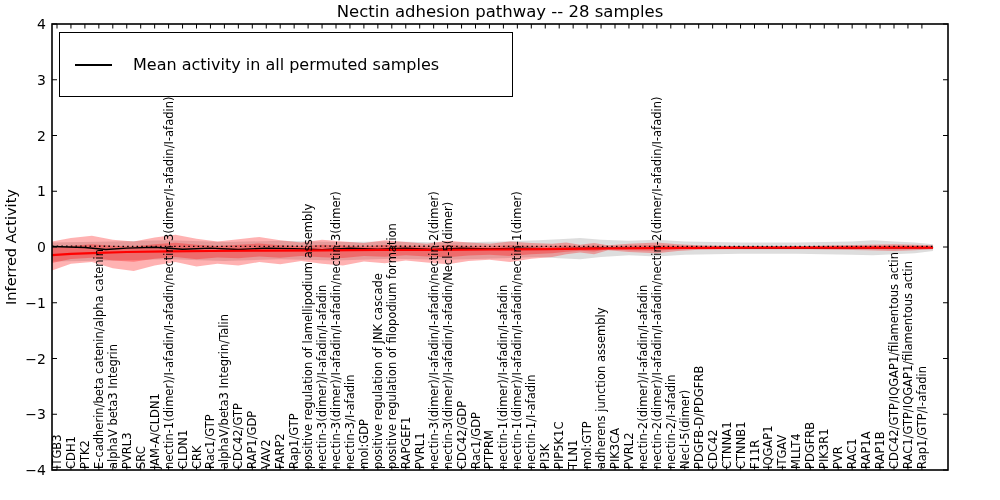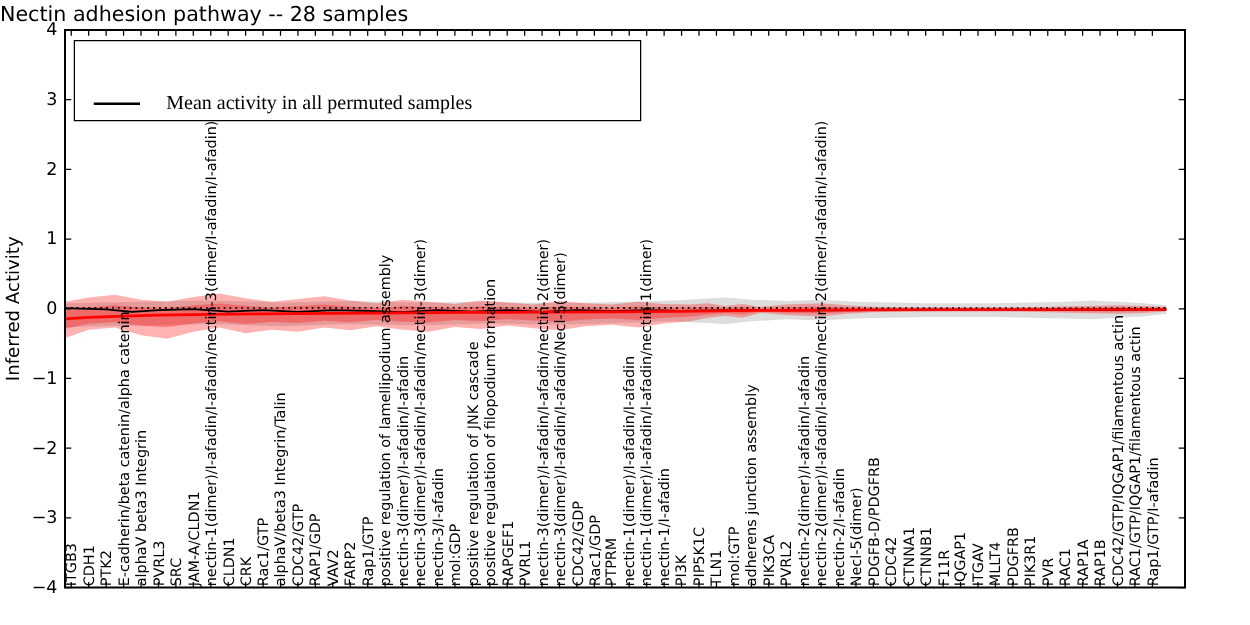--- a/index.html
+++ b/index.html
@@ -6,29 +6,29 @@
   .fig{position:relative;width:1000px;height:500px;background:#ffffff;
        font-family:"DejaVu Sans",sans-serif;color:#000;overflow:hidden;}
   .layer{position:absolute;left:0;top:0;width:1000px;height:500px;}
   #bands-svg{z-index:1;}
   #lines-svg{z-index:2;pointer-events:none;}
   #xlabels{z-index:3;pointer-events:none;}
   .xlab{position:absolute;white-space:nowrap;font-size:11.5px;line-height:12px;
         transform-origin:0 100%;transform:rotate(-90deg);color:#000;}
   .ylab{position:absolute;font-size:14px;line-height:18px;height:18px;width:46px;
         text-align:right;z-index:4;}
-  .chart-title{position:absolute;left:0;top:2px;width:1000px;
+  .chart-title{position:absolute;left:0;top:2px;width:1000px;text-align:center;
         font-size:16.5px;z-index:4;}
   .axis-xlabel{position:absolute;left:0;top:479px;width:1000px;text-align:center;
         font-size:14.5px;z-index:4;}
   .axis-ylabel{position:absolute;left:-97px;top:237px;width:220px;height:20px;
         text-align:center;font-size:14.5px;transform:rotate(-90deg);z-index:4;}
   .legend{position:absolute;left:59px;top:32px;width:452px;height:63px;
         border:1px solid #000;background:#fff;z-index:5;
-        display:flex;flex-direction:column;justify-content:flex-end;font-family:Liberation Serif, serif;}
+        display:flex;flex-direction:column;justify-content:center;}
   .legend-row{display:flex;align-items:center;height:27px;}
   .legend-line{width:37px;border-top:2px solid #000;margin-left:15px;}
   .legend-text{margin-left:21px;font-size:16px;line-height:20px;}
 </style>
 </head>
 <body>
 
 <div class="fig">
   <svg id="bands-svg" class="layer">
       <polygon points="51.98,242.54 112.8,241.43 168.6,240.31 224.4,241.98 280.2,240.87 336,241.98 391.8,241.43 447.6,242.54 503.4,241.43 538.27,240.31 559.2,239.19 580.13,238.08 601.05,239.75 628.95,240.87 656.85,239.75 684.75,241.43 712.65,241.98 740.55,242.54 768.45,242.54 796.35,242.54 824.25,241.98 852.15,241.43 873.07,240.31 894,241.43 914.92,242.54 933.06,244.21 933.06,250.9 914.92,253.13 894,254.25 873.07,255.36 852.15,254.81 824.25,254.25 796.35,253.69 768.45,253.69 740.55,253.69 712.65,254.25 684.75,254.81 656.85,256.48 628.95,255.36 601.05,257.04 580.13,259.26 559.2,258.15 538.27,257.04 503.4,258.15 447.6,259.82 391.8,258.71 336,260.38 280.2,259.26 224.4,260.94 168.6,259.26 112.8,260.38 51.98,261.5" fill="#999999" fill-opacity="0.33"></polygon>

